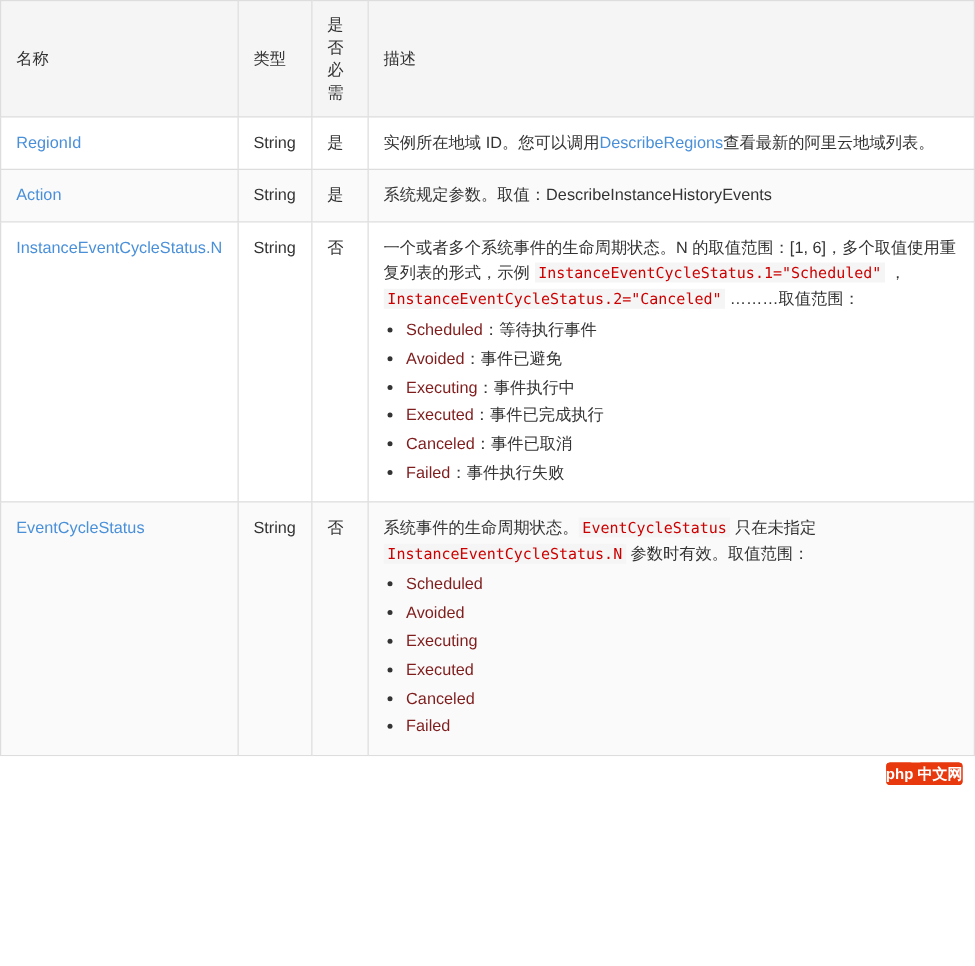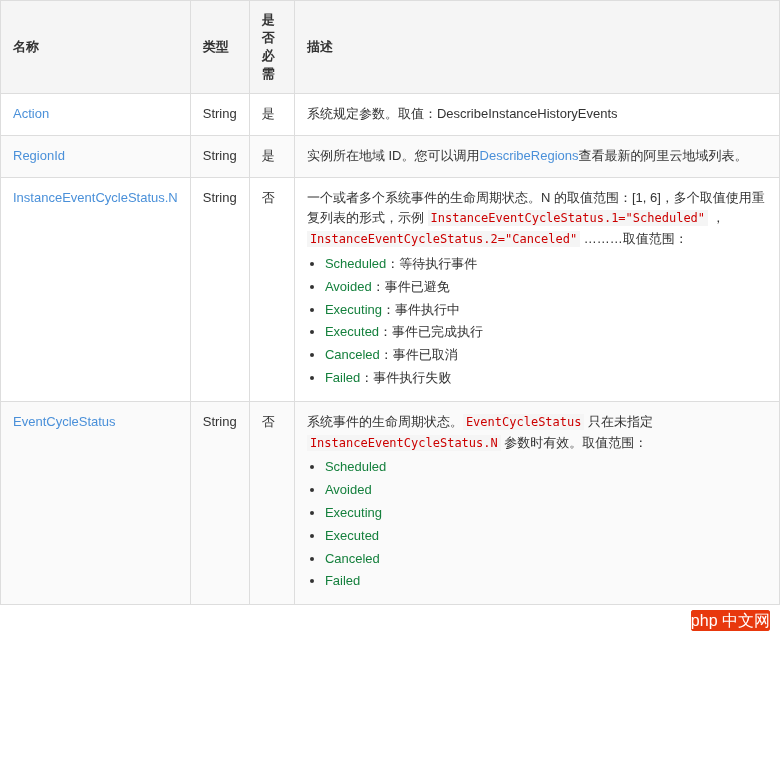--- a/index.html
+++ b/index.html
@@ -12,21 +12,21 @@
     table {
       width: 780px;
       border-collapse: collapse;
     }
     thead tr {
       background: #f5f5f5;
     }
     thead th {
       padding: 10px 12px;
       text-align: left;
-      font-weight: bold;
+      font-weight: normal;
       border: 1px solid #ddd;
       color: #333;
     }
     tbody tr {
       background: #fff;
     }
     tbody tr:nth-child(even) {
       background: #fafafa;
     }
     tbody td {
@@ -48,70 +48,70 @@
       color: #c00;
     }
     ul.bullet-list {
       margin-left: 18px;
       margin-top: 4px;
     }
     ul.bullet-list li {
       margin-bottom: 2px;
     }
     .blue-link {
-      color: #15803d;
+      color: #7f1d1d;
     }
     .footer-logo {
       text-align: right;
       padding: 6px 10px;
       font-size: 12px;
       color: #c00;
       background: #fff;
     }
     .footer-logo span {
       background: #e8380d;
       color: #fff;
       padding: 2px 0;
       border-radius: 3px;
-      font-weight: normal;
-      font-size: 16px;
+      font-weight: bold;
+      font-size: 12px;
     }
   </style>
 </head>
 <body>
 
 <table>
   <thead>
     <tr>
       <th>名称</th>
       <th>类型</th>
       <th>是否必需</th>
       <th>描述</th>
     </tr>
   </thead>
   <tbody>
 
     <tr>
       <td>
-        <a class="link">Action</a>
-      </td>
-      <td>String</td>
-      <td>是</td>
-      <td>系统规定参数。取值：DescribeInstanceHistoryEvents</td>
-    </tr>
-
-    <tr>
-      <td>
         <a class="link">RegionId</a>
       </td>
       <td>String</td>
       <td>是</td>
       <td>
         实例所在地域 ID。您可以调用<a class="link">DescribeRegions</a>查看最新的阿里云地域列表。
       </td>
+    </tr>
+
+    <tr>
+      <td>
+        <a class="link">Action</a>
+      </td>
+      <td>String</td>
+      <td>是</td>
+      <td>系统规定参数。取值：DescribeInstanceHistoryEvents</td>
     </tr>
 
 
 
     <tr>
       <td>
         <a class="link">InstanceEventCycleStatus.N</a>
       </td>
       <td>String</td>
       <td>否</td>

